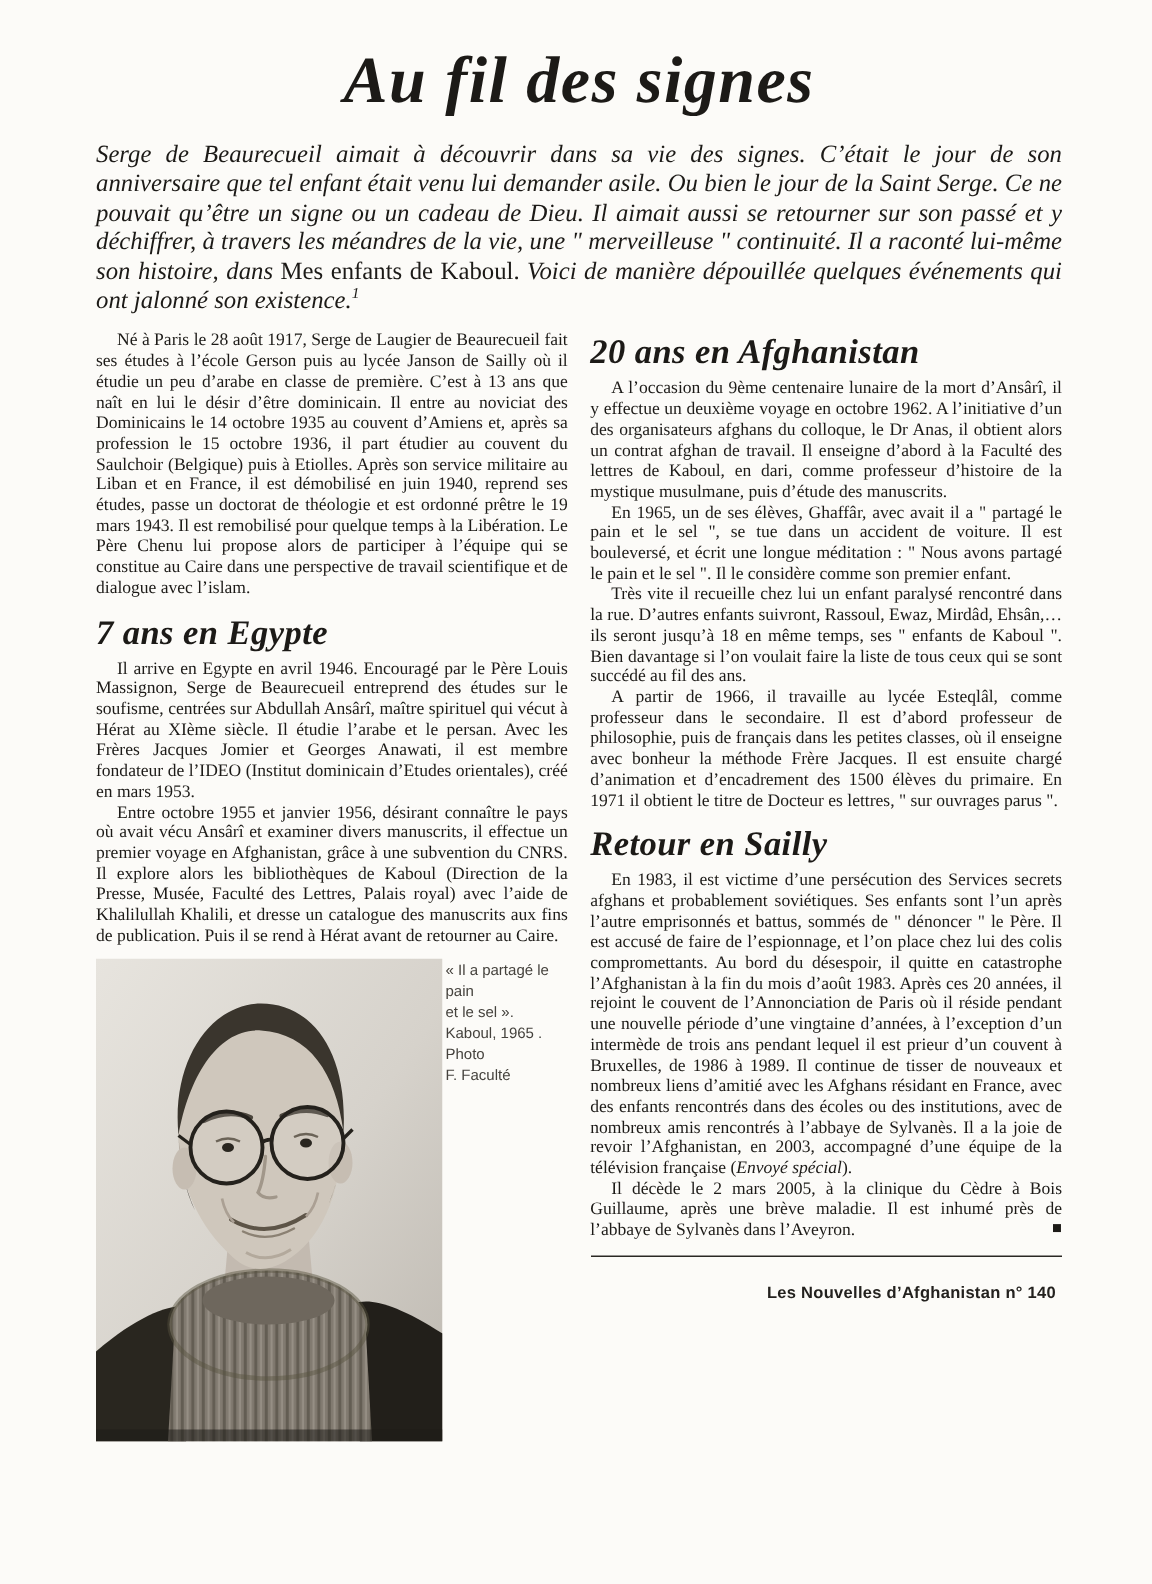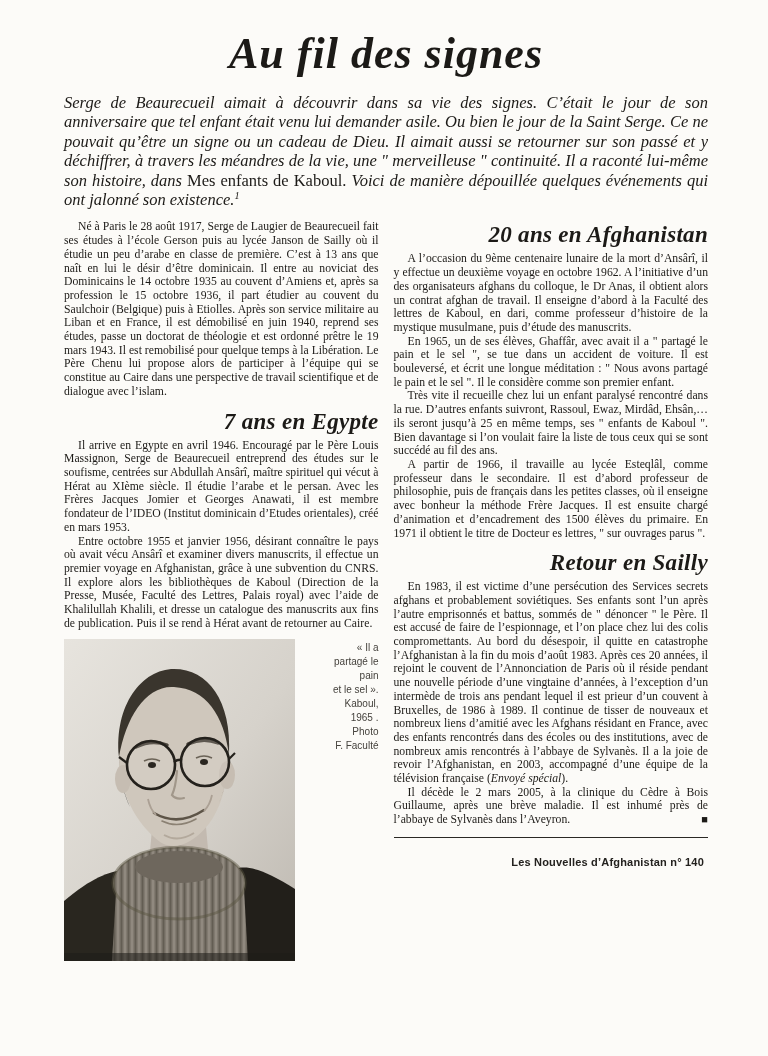--- a/index.html
+++ b/index.html
@@ -40,26 +40,25 @@
     text-align:justify;
     text-indent:14px;
     hyphens:auto;
   }
   .blocks h2{
     font-style:italic;
     font-weight:700;
     font-size:23px;
     margin:10px 0 4px 0;
     letter-spacing:.3px;
-    text-align:right;
   }
   .blocks h2:first-child{margin-top:2px;}
   .it{font-style:italic;}
   .endsq{float:right;font-size:11px;line-height:13.7px;text-indent:0;}
-  .photo-row{display:flex;gap:26px;margin-top:9px;text-align:right;}
+  .photo-row{display:flex;gap:2px;margin-top:9px;}
   .photo-frame{flex:none;width:231px;height:322px;}
   .photo-frame svg{display:block;width:100%;height:100%;}
   .caption{
     font-family:"Liberation Sans", sans-serif;
     font-size:10px;
     line-height:14px;
     color:#45423d;
     padding-top:2px;
   }
   .fn-rule{border:0;border-top:1.6px solid #2a2824;margin:10px 0 0 0;}
@@ -172,21 +171,21 @@
             <div>F. Faculté</div>
           </div>
       </div>
     </div>
 
     <div class="col">
       <div class="blocks">
           <h2>20 ans en Afghanistan</h2>
           <p><span>A l’occasion du 9ème centenaire lunaire de la mort d’Ansârî, il y effectue un deuxième voyage en octobre 1962. A l’initiative d’un des organisateurs afghans du colloque, le Dr Anas, il obtient alors un contrat afghan de travail. Il enseigne d’abord à la Faculté des lettres de Kaboul, en dari, comme professeur d’histoire de la mystique musulmane, puis d’étude des manuscrits.</span></p>
           <p><span>En 1965, un de ses élèves, Ghaffâr, avec avait il a " partagé le pain et le sel ", se tue dans un accident de voiture. Il est bouleversé, et écrit une longue méditation : " Nous avons partagé le pain et le sel ". Il le considère comme son premier enfant.</span></p>
-          <p><span>Très vite il recueille chez lui un enfant paralysé rencontré dans la rue. D’autres enfants suivront, Rassoul, Ewaz, Mirdâd, Ehsân,… ils seront jusqu’à 25 en même temps, ses " enfants de Kaboul ". Bien davantage si l’on voulait faire la liste de tous ceux qui se sont succédé au fil des ans.</span></p>
+          <p><span>Très vite il recueille chez lui un enfant paralysé rencontré dans la rue. D’autres enfants suivront, Rassoul, Ewaz, Mirdâd, Ehsân,… ils seront jusqu’à 18 en même temps, ses " enfants de Kaboul ". Bien davantage si l’on voulait faire la liste de tous ceux qui se sont succédé au fil des ans.</span></p>
           <p><span>A partir de 1966, il travaille au lycée Esteqlâl, comme professeur dans le secondaire. Il est d’abord professeur de philosophie, puis de français dans les petites classes, où il enseigne avec bonheur la méthode Frère Jacques. Il est ensuite chargé d’animation et d’encadrement des 1500 élèves du primaire. En 1971 il obtient le titre de Docteur es lettres, " sur ouvrages parus ".</span></p>
           <h2>Retour en Sailly</h2>
           <p><span>En 1983, il est victime d’une persécution des Services secrets afghans et probablement soviétiques. Ses enfants sont l’un après l’autre emprisonnés et battus, sommés de " dénoncer " le Père. Il est accusé de faire de l’espionnage, et l’on place chez lui des colis compromettants. Au bord du désespoir, il quitte en catastrophe l’Afghanistan à la fin du mois d’août 1983. Après ces 20 années, il rejoint le couvent de l’Annonciation de Paris où il réside pendant une nouvelle période d’une vingtaine d’années, à l’exception d’un intermède de trois ans pendant lequel il est prieur d’un couvent à Bruxelles, de 1986 à 1989. Il continue de tisser de nouveaux et nombreux liens d’amitié avec les Afghans résidant en France, avec des enfants rencontrés dans des écoles ou des institutions, avec de nombreux amis rencontrés à l’abbaye de Sylvanès. Il a la joie de revoir l’Afghanistan, en 2003, accompagné d’une équipe de la télévision française (</span><span class="it">Envoyé spécial</span><span>).</span></p>
           <p><span>Il décède le 2 mars 2005, à la clinique du Cèdre à Bois Guillaume, après une brève maladie. Il est inhumé près de l’abbaye de Sylvanès dans l’Aveyron.</span><span class="endsq">■</span></p>
         </div>
       <hr class="fn-rule">
       <div class="mag-footer">Les Nouvelles d’Afghanistan n° 140</div>
     </div>
 
   </div>

